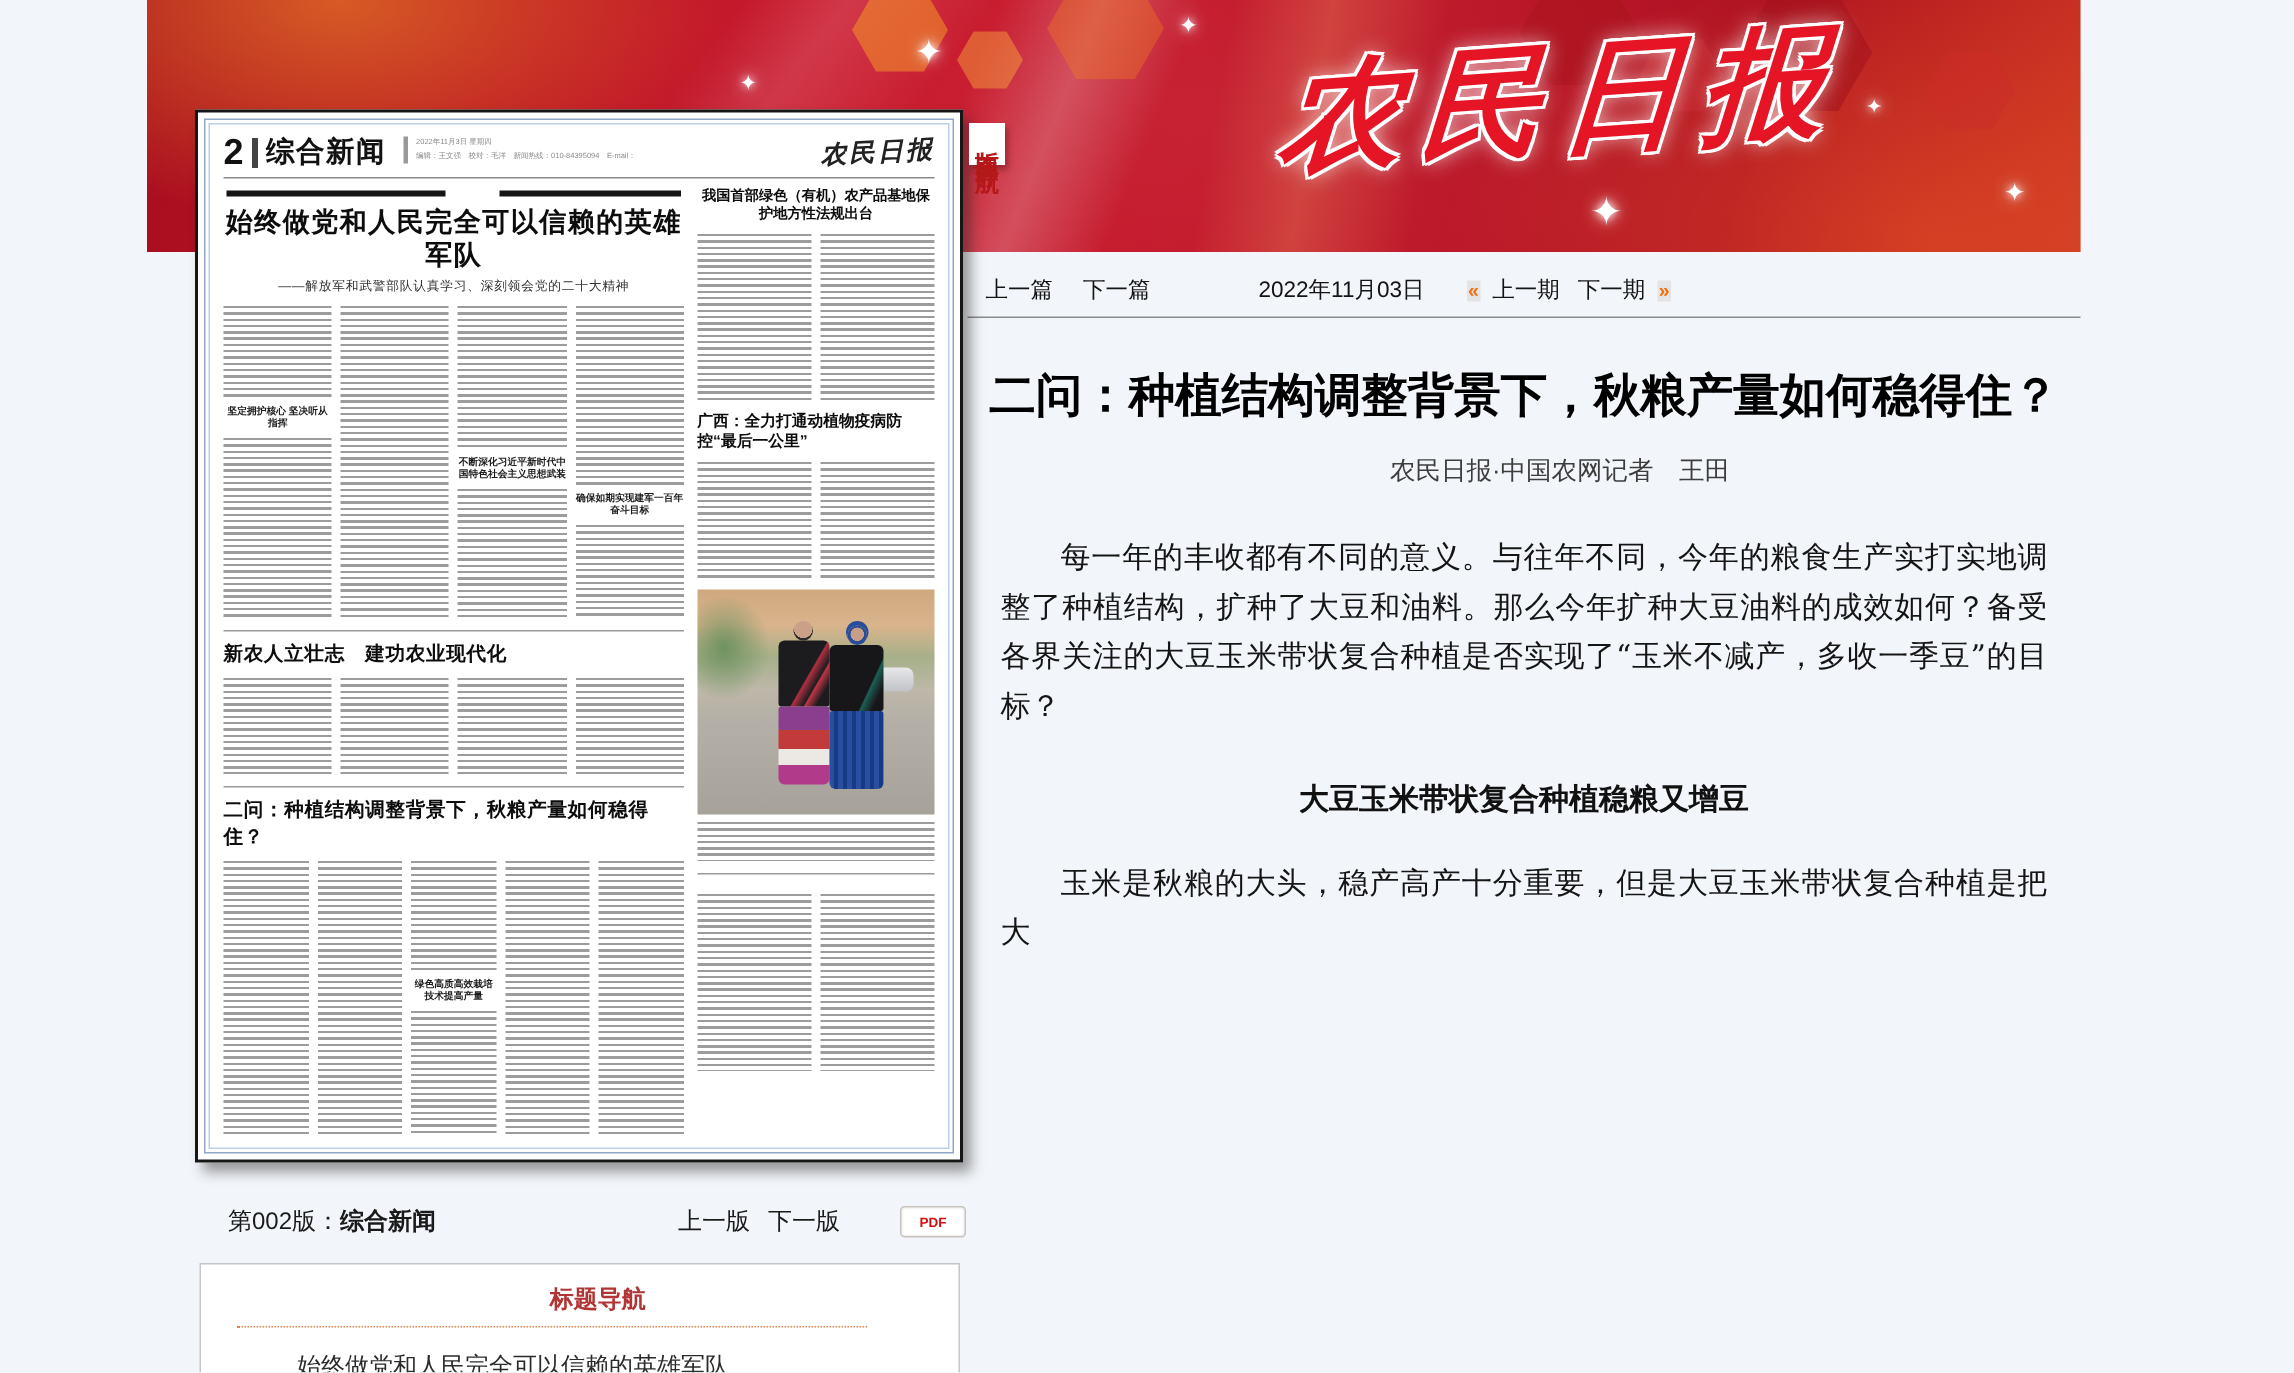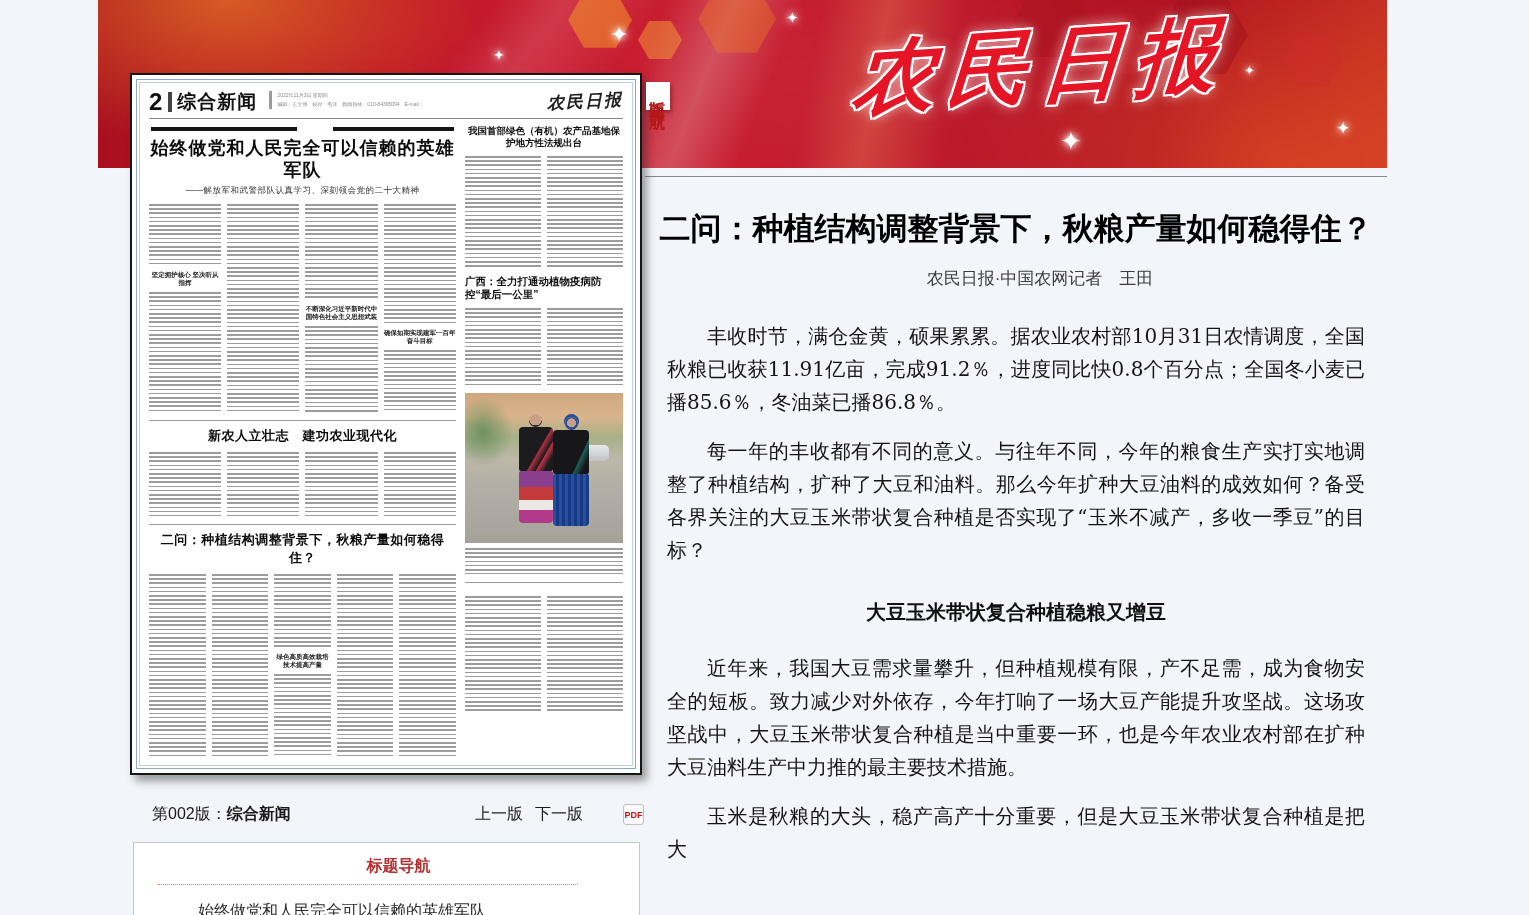--- a/index.html
+++ b/index.html
@@ -55,21 +55,21 @@
   .t-bars { display:flex; gap:36px; margin:2px 2px 6px; }
   .t-bars span { height:4px; background:#151515; }
   .t-h1 { font-size:18px; font-weight:900; color:#0d0d0d; text-align:center; letter-spacing:1px; line-height:22px; }
   .t-h1sub { font-size:8.5px; color:#333; text-align:center; margin-top:4px; letter-spacing:.5px; }
   .t-cols { display:flex; gap:6px; margin-top:7px; }
   .t-col { flex:1; display:flex; flex-direction:column; gap:4px; }
   .micro { background:repeating-linear-gradient(to bottom,#9c9c9c 0px,#9c9c9c 1.6px,transparent 1.6px,transparent 4.2px); }
   .t-subhead { font-size:6.5px; line-height:8px; font-weight:bold; color:#1c1c1c; text-align:center; padding:1px 0; }
 
   .t-band { border-top:1px solid #9a9a9a; margin-top:8px; padding-top:6px; }
-  .t-h2 { font-size:13px; font-weight:900; color:#0d0d0d; text-align:center; letter-spacing:.5px; }
+  .t-h2 { font-size:13px; font-weight:900; color:#0d0d0d; letter-spacing:.5px; }
 
   .t-h3 { font-size:9.5px; font-weight:900; color:#0d0d0d; line-height:12px; text-align:center; }
   .t-h4 { font-size:10.5px; font-weight:900; color:#0d0d0d; line-height:13px; margin-top:7px; }
 
   .t-photo { position:relative; height:150px; margin-top:7px; overflow:hidden;
     background:linear-gradient(to bottom,#cfa87e 0%,#d9b48c 16%,#a6b089 30%,#bdb8a8 44%,#b3aea6 62%,#a6a29a 100%); }
   .t-photo .tree { position:absolute; left:-12px; top:4px; width:60px; height:70px; border-radius:50%;
     background:radial-gradient(closest-side,#6f9260,rgba(111,146,96,0)); }
   .t-photo .car { position:absolute; right:14px; top:52px; width:34px; height:16px; border-radius:5px;
     background:linear-gradient(#e8e8ea,#bfc2c6); }
@@ -85,21 +85,21 @@
   .fig2 .head { background:radial-gradient(circle at 50% 45%,#c79e86 45%,#2a4d9a 48%); box-shadow:0 -2px 0 1px #2a4d9a; }
   .fig2 .torso { background:linear-gradient(115deg,#17171a 70%,#1d5f56 72%,#17171a 86%); }
   .fig2 .skirt { background:repeating-linear-gradient(to right,#2a4fa0 0 3px,#173a85 3px 6px); }
   .t-caption { margin-top:5px; }
 
   
   .page-row { position:absolute; left:152px; top:804px; width:492px; display:flex; align-items:center;
     font-size:16px; color:#1a1a1a; }
   .page-row .links { margin-left:auto; display:flex; gap:12px; }
   .page-row a { color:#1a1a1a; text-decoration:none; cursor:pointer; }
-  .pdf-ico { margin-left:40px; width:21px; height:21px; background:#fff; border:1px solid #c9c2bc;
+  .pdf-ico { margin-left:40px; width:44px; height:21px; background:#fff; border:1px solid #c9c2bc;
     border-radius:3px; display:flex; align-items:center; justify-content:center; cursor:pointer;
     font-size:9px; font-weight:900; color:#d00f0f; font-family:"Liberation Sans",sans-serif;
     box-shadow:inset 0 0 2px rgba(0,0,0,.15); }
 
   .nav-box { position:absolute; left:133px; top:842px; width:507px; height:120px; background:#fff;
     border:1px solid #c6c6c6; }
   .nav-box .title { color:#b23535; font-weight:bold; font-size:16px; padding:13px 0 7px 24px;text-align:center; }
   .nav-box .dots { margin:0 auto 0 24px; width:420px; border-bottom:1px dotted #e0834a; }
   .nav-box .item { padding:16px 0 0 64px; font-size:16px; color:#2b2b2b; cursor:pointer; }
 
@@ -298,27 +298,36 @@
     <span class="pdf-ico">PDF</span>
   </div>
 
   <div class="nav-box">
     <div class="title">标题导航</div>
     <div class="dots"></div>
     <div class="item">始终做党和人民完全可以信赖的英雄军队</div>
   </div>
 
   <div class="main">
+    <div class="toolbar">
+      <span class="lnk">上一篇</span>
+      <span class="lnk next-art">下一篇</span>
+      <span class="date">2022年11月03日</span>
+      <span class="issue-nav">
+        <span class="arr">«</span>
+        <span class="lnk">上一期</span>
+        <span class="lnk">下一期</span>
+        <span class="arr">»</span>
+      </span>
+    </div>
     <div class="rule"></div>
 
     <h1 class="a-title">二问：种植结构调整背景下，秋粮产量如何稳得住？</h1>
     <div class="a-byline">农民日报·中国农网记者　王田</div>
 
     <div class="a-body">
-      <p>丰收时节，满仓金黄，硕果累累。据农业农村部10月31日农情调度，全国秋粮已收获11.91亿亩，完成91.2％，进度同比快0.8个百分点；全国冬小麦已播85.6％，冬油菜已播86.8％。</p>
       <p>每一年的丰收都有不同的意义。与往年不同，今年的粮食生产实打实地调整了种植结构，扩种了大豆和油料。那么今年扩种大豆油料的成效如何？备受各界关注的大豆玉米带状复合种植是否实现了“玉米不减产，多收一季豆”的目标？</p>
       <h2>大豆玉米带状复合种植稳粮又增豆</h2>
-      <p>近年来，我国大豆需求量攀升，但种植规模有限，产不足需，成为食物安全的短板。致力减少对外依存，今年打响了一场大豆产能提升攻坚战。这场攻坚战中，大豆玉米带状复合种植是当中重要一环，也是今年农业农村部在扩种大豆油料生产中力推的最主要技术措施。</p>
       <p>玉米是秋粮的大头，稳产高产十分重要，但是大豆玉米带状复合种植是把大</p>
     </div>
   </div>
 
 </div>
 
 </body></html>

